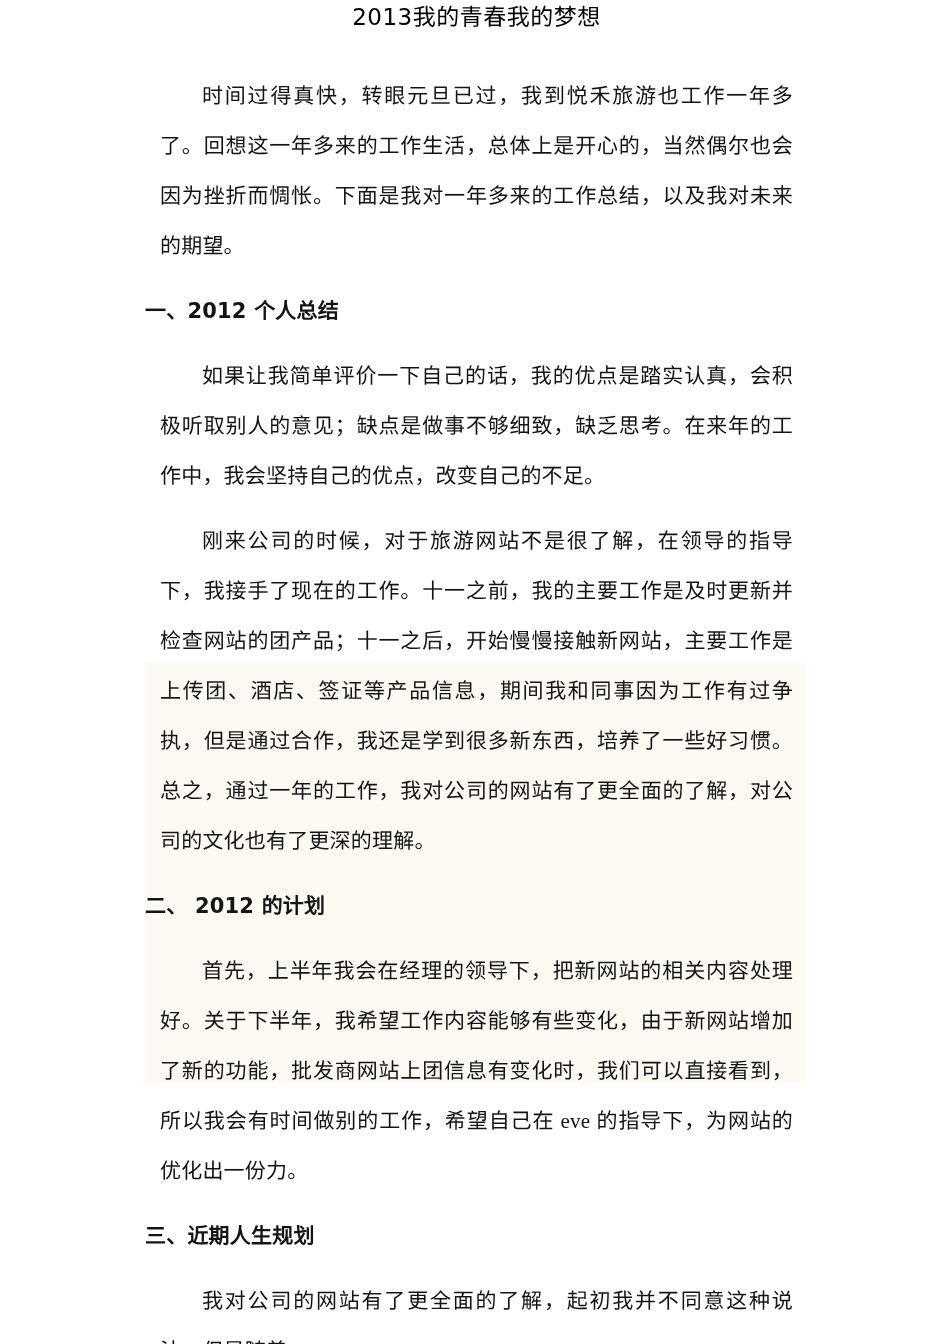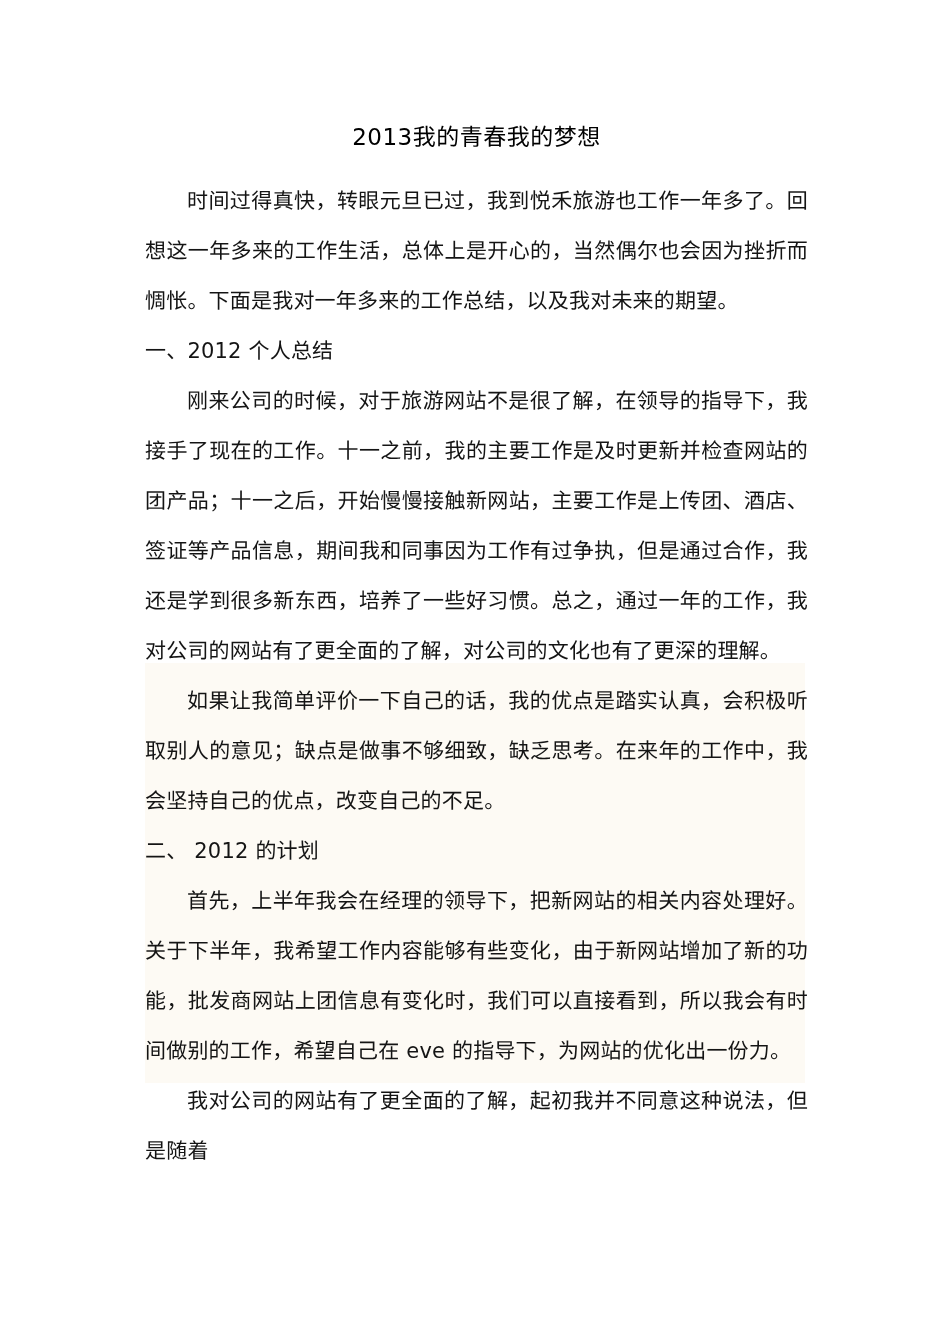--- a/index.html
+++ b/index.html
@@ -44,41 +44,42 @@
     position: relative;
     z-index: 1;
   }
   .doc-title {
     font-size: 23px;
     line-height: 34px;
     text-align: center;
     font-weight: normal;
     letter-spacing: 0.5px;
     margin: 0;
-    padding-top: 120px;
     color: #000000;
   }
   .para {
     font-size: 21px;
     line-height: 50px;
     text-align: justify;
     text-justify: inter-ideograph;
     text-indent: 2em;
-    margin: 0;
+    margin: 15px;
     color: #141414;
     letter-spacing: 0.2px;
+    font-family: Liberation Serif, serif;
   }
   .heading {
     font-size: 21px;
     line-height: 50px;
     text-align: left;
     text-indent: 0;
     margin: 0;
     color: #141414;
     letter-spacing: 0.2px;
+    font-weight: bold;
   }
   .spacer-title { height: 22px; }
 </style>
 </head>
 <body>
 
 <div class="page">
 
   <div class="highlight-band" id="highlight-1"></div>
 
@@ -87,26 +88,27 @@
     <h1 class="doc-title">2013我的青春我的梦想</h1>
 
     <div class="spacer-title"></div>
 
     <div class="flow">
 
       <p class="para">时间过得真快，转眼元旦已过，我到悦禾旅游也工作一年多了。回想这一年多来的工作生活，总体上是开心的，当然偶尔也会因为挫折而惆怅。下面是我对一年多来的工作总结，以及我对未来的期望。</p>
 
       <p class="heading">一、2012 个人总结</p>
 
+      <p class="para">如果让我简单评价一下自己的话，我的优点是踏实认真，会积极听取别人的意见；缺点是做事不够细致，缺乏思考。在来年的工作中，我会坚持自己的优点，改变自己的不足。</p>
+
       <p class="para">刚来公司的时候，对于旅游网站不是很了解，在领导的指导下，我接手了现在的工作。十一之前，我的主要工作是及时更新并检查网站的团产品；十一之后，开始慢慢接触新网站，主要工作是上传团、酒店、签证等产品信息，期间我和同事因为工作有过争执，但是通过合作，我还是学到很多新东西，培养了一些好习惯。总之，通过一年的工作，我对公司的网站有了更全面的了解，对公司的文化也有了更深的理解。</p>
-
-      <p class="para">如果让我简单评价一下自己的话，我的优点是踏实认真，会积极听取别人的意见；缺点是做事不够细致，缺乏思考。在来年的工作中，我会坚持自己的优点，改变自己的不足。</p>
 
       <p class="heading">二、 2012 的计划</p>
 
       <p class="para">首先，上半年我会在经理的领导下，把新网站的相关内容处理好。关于下半年，我希望工作内容能够有些变化，由于新网站增加了新的功能，批发商网站上团信息有变化时，我们可以直接看到，所以我会有时间做别的工作，希望自己在 eve 的指导下，为网站的优化出一份力。</p>
 
+      <p class="heading">三、近期人生规划</p>
 
       <p class="para">我对公司的网站有了更全面的了解，起初我并不同意这种说法，但是随着</p>
 
     </div>
   </div>
 </div>
 
 </body></html>

